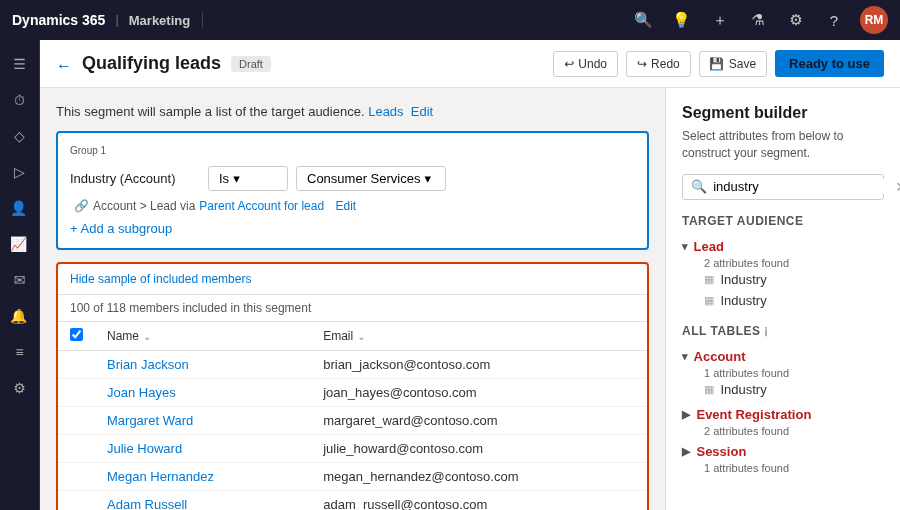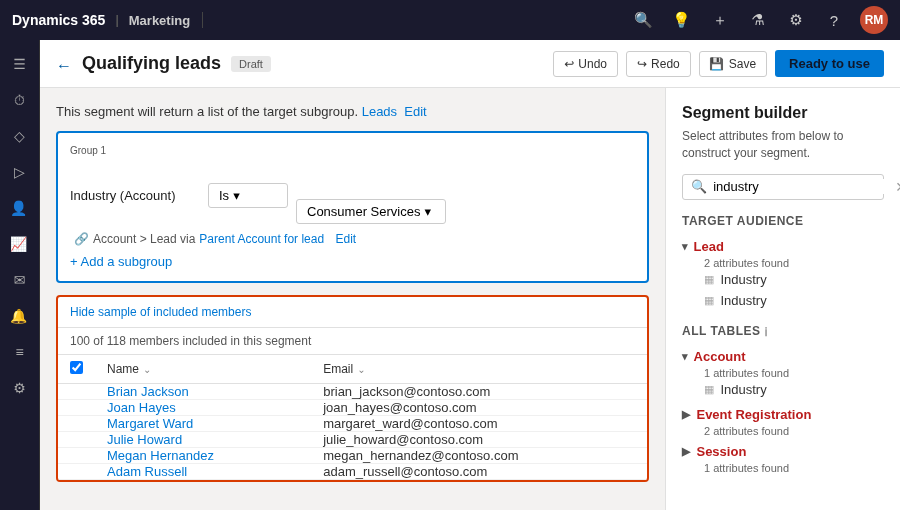--- a/index.html
+++ b/index.html
@@ -190,21 +190,21 @@
       display: flex; align-items: center; gap: 4px;
     }
     .condition-value {
       border: 1px solid #ccc;
       background: white;
       padding: 4px 10px;
       border-radius: 3px;
       font-size: 13px;
       min-width: 150px;
       cursor: pointer;
-      display: flex; align-items: center; gap: 4px; margin-top: 33px;
+      display: flex; align-items: center; gap: 4px;
     }
     .account-link {
       font-size: 12px;
       color: #555;
       display: flex; align-items: center; gap: 4px;
       margin-bottom: 8px;
       margin-left: 4px;
     }
     .account-link a { color: #0078d4; text-decoration: none; cursor: pointer; }
     .add-subgroup {
@@ -249,21 +249,21 @@
     .members-table th {
       padding: 6px 12px;
       text-align: left;
       font-size: 12px;
       color: #333;
       border-bottom: 1px solid #e0e0e0;
       background: white;
       font-weight: 500;
     }
     .members-table td {
-      padding: 0 12px;
+      padding: 6px 12px;
       font-size: 13px;
       border-bottom: 1px solid #f0f0f0;
     }
     .member-name { color: #0078d4; cursor: pointer; }
     .member-email { color: #333; }
 
     .th-check { width: 30px; }
     .th-name { width: 40%; }
     .th-email { width: 60%; }
 
@@ -412,21 +412,21 @@
           <span>Save</span>
         </button>
         <button class="btn-primary">Ready to use</button>
       </div>
     </div>
 
     <div class="content-area">
 
       <div class="segment-editor">
         <div class="segment-info">
-          <span>This segment will return a list of the target subgroup.</span>
+          <span>This segment will sample a list of the target audience.</span>
           <a>Leads</a>
           &nbsp;<a>Edit</a>
         </div>
 
         <div class="group-block">
           <div class="group-label">Group 1</div>
           <div class="condition-row">
             <span class="condition-field">Industry (Account)</span>
             <div class="condition-operator">
               <span>Is</span>

